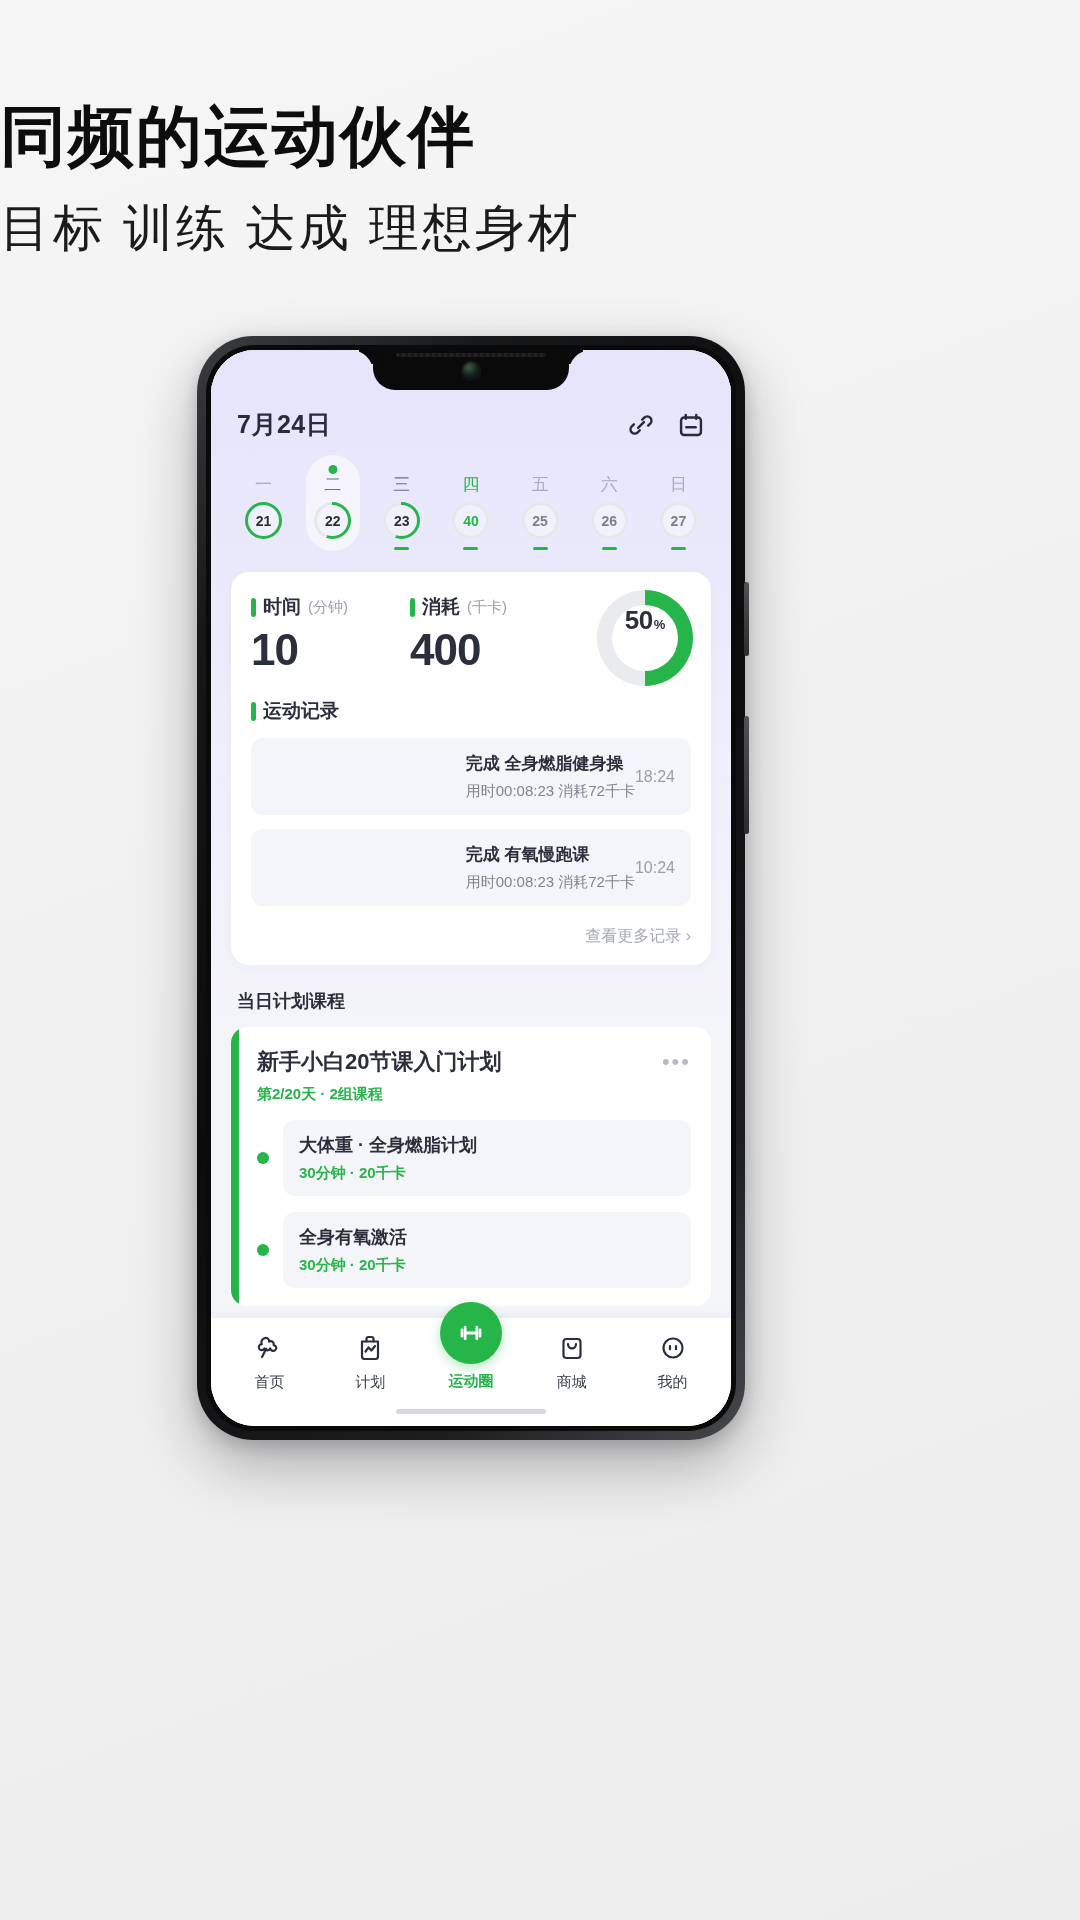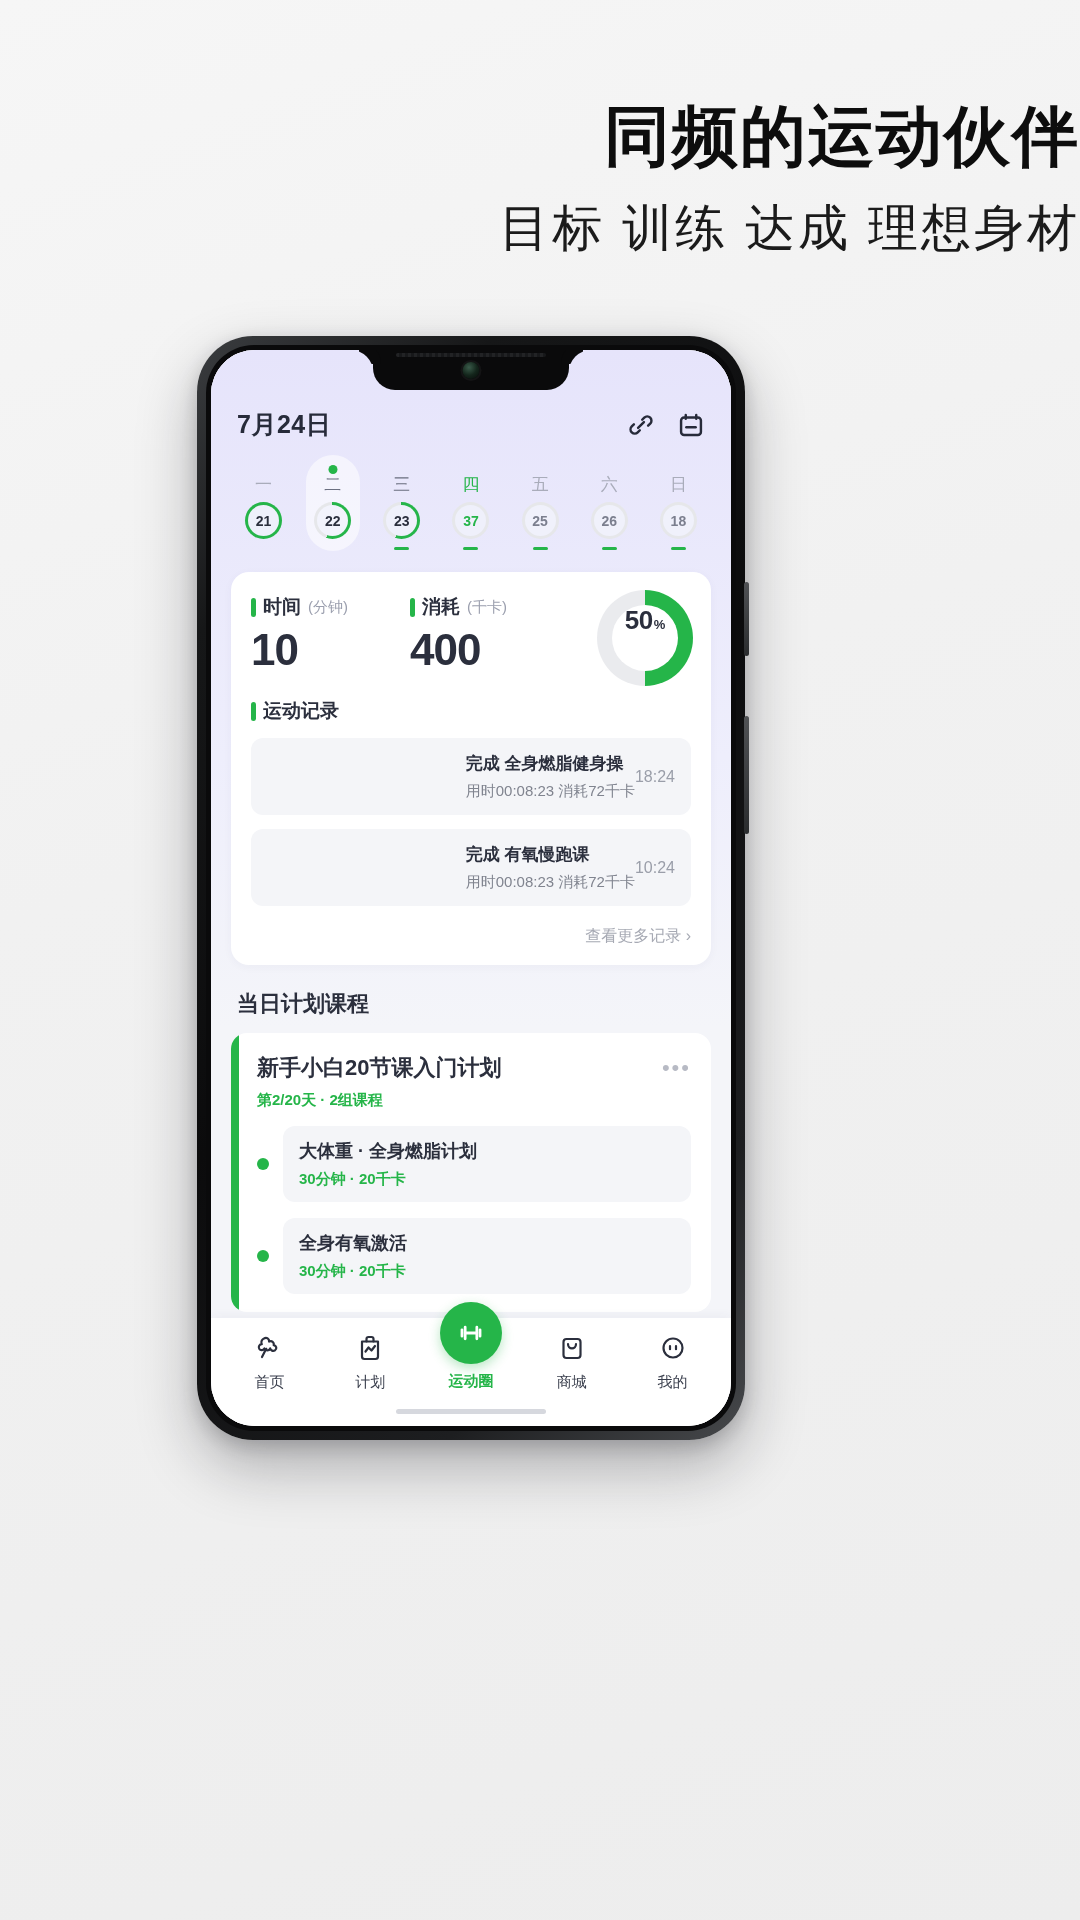--- a/index.html
+++ b/index.html
@@ -11,22 +11,22 @@
   }
   .page {
     position: relative;
     width: 1080px; height: 1920px;
     background: linear-gradient(160deg, #f6f6f6 0%, #f1f1f1 40%, #ededed 100%);
   }
 
   
   .promo {
     position: absolute;
-    top: 100px; left: 8px; right: 0;
-    text-align: right;
+    top: 100px; left: 0; right: 0;
+    text-align: left;
   }
   .promo-title {
     font-size: 66px;
     font-weight: 900;
     color: #0d0d0d;
     letter-spacing: 2px;
     line-height: 1.12;
   }
   .promo-sub {
     margin-top: 26px;
@@ -282,21 +282,21 @@
   .more-link {
     margin-top: 20px;
     text-align: right;
     font-size: 16px;
     color: #a7aab4;
   }
 
   
   .plan-head {
     margin: 24px 0 0 26px;
-    font-size: 22px; font-weight: 700; color: #2b2f3d;
+    font-size: 18px; font-weight: 700; color: #2b2f3d;
   }
   .plan-card {
     position: relative;
     background: #fff;
     border-radius: 16px;
     margin: 14px 20px 0 20px;
     padding: 20px 20px 18px 26px;
     overflow: hidden;
   }
   .plan-accent {
@@ -434,21 +434,21 @@
                   <div style="position:absolute;inset:3px;border-radius:50%;background:#eff0fb;"></div>
                   <span>23</span>
                 </div>
                 <div class="underline"></div>
               </div>
 
               <div class="day">
                 <div class="wd green">四</div>
                 <div class="ring green" style="background:#e6e7ea;">
                   <div style="position:absolute;inset:3px;border-radius:50%;background:#eff0fb;"></div>
-                  <span>37</span>
+                  <span>40</span>
                 </div>
                 <div class="underline"></div>
               </div>
 
               <div class="day">
                 <div class="wd">五</div>
                 <div class="ring" style="background:#e6e7ea;">
                   <div style="position:absolute;inset:3px;border-radius:50%;background:#f0f1fb;"></div>
                   <span>25</span>
                 </div>
@@ -461,21 +461,21 @@
                   <div style="position:absolute;inset:3px;border-radius:50%;background:#f0f1fb;"></div>
                   <span>26</span>
                 </div>
                 <div class="underline"></div>
               </div>
 
               <div class="day">
                 <div class="wd">日</div>
                 <div class="ring" style="background:#e6e7ea;">
                   <div style="position:absolute;inset:3px;border-radius:50%;background:#f0f1fb;"></div>
-                  <span>18</span>
+                  <span>27</span>
                 </div>
                 <div class="underline"></div>
               </div>
             </div>
 
             <div class="card">
               <div class="stats">
 
                 <div class="stat">
                   <div class="stat-label">

